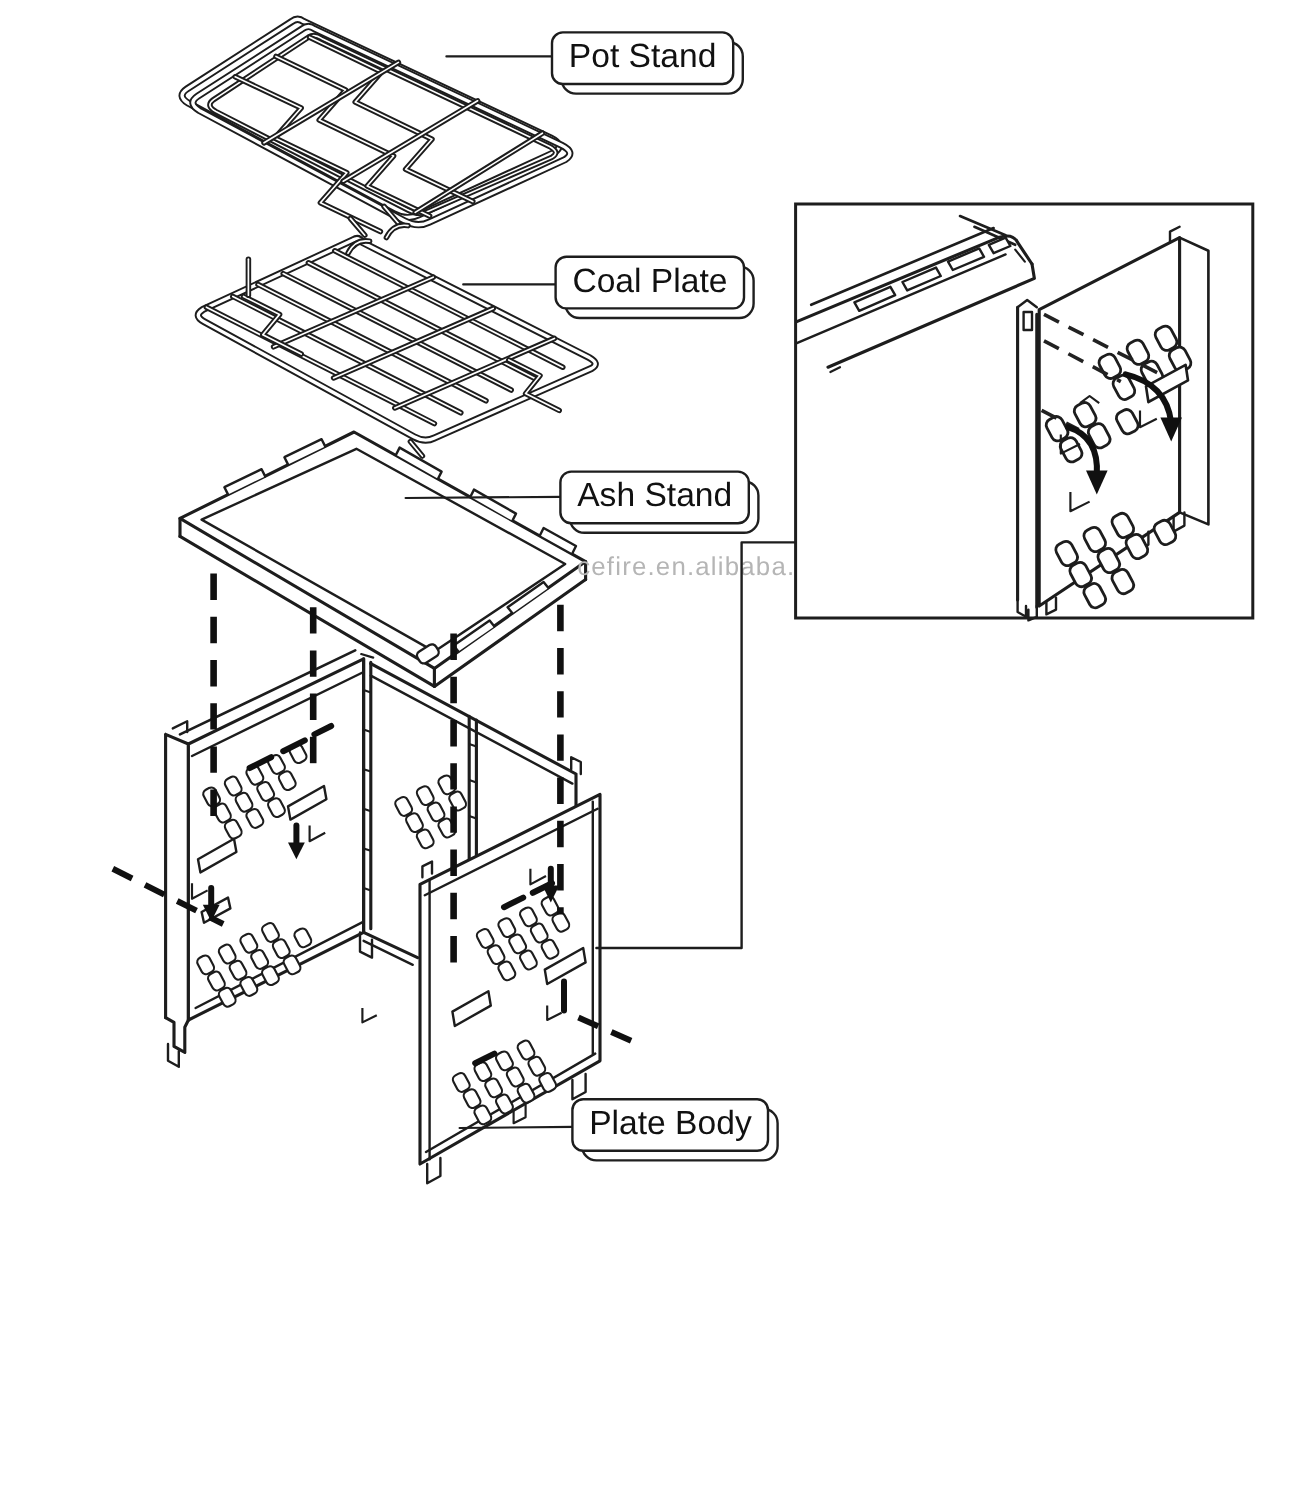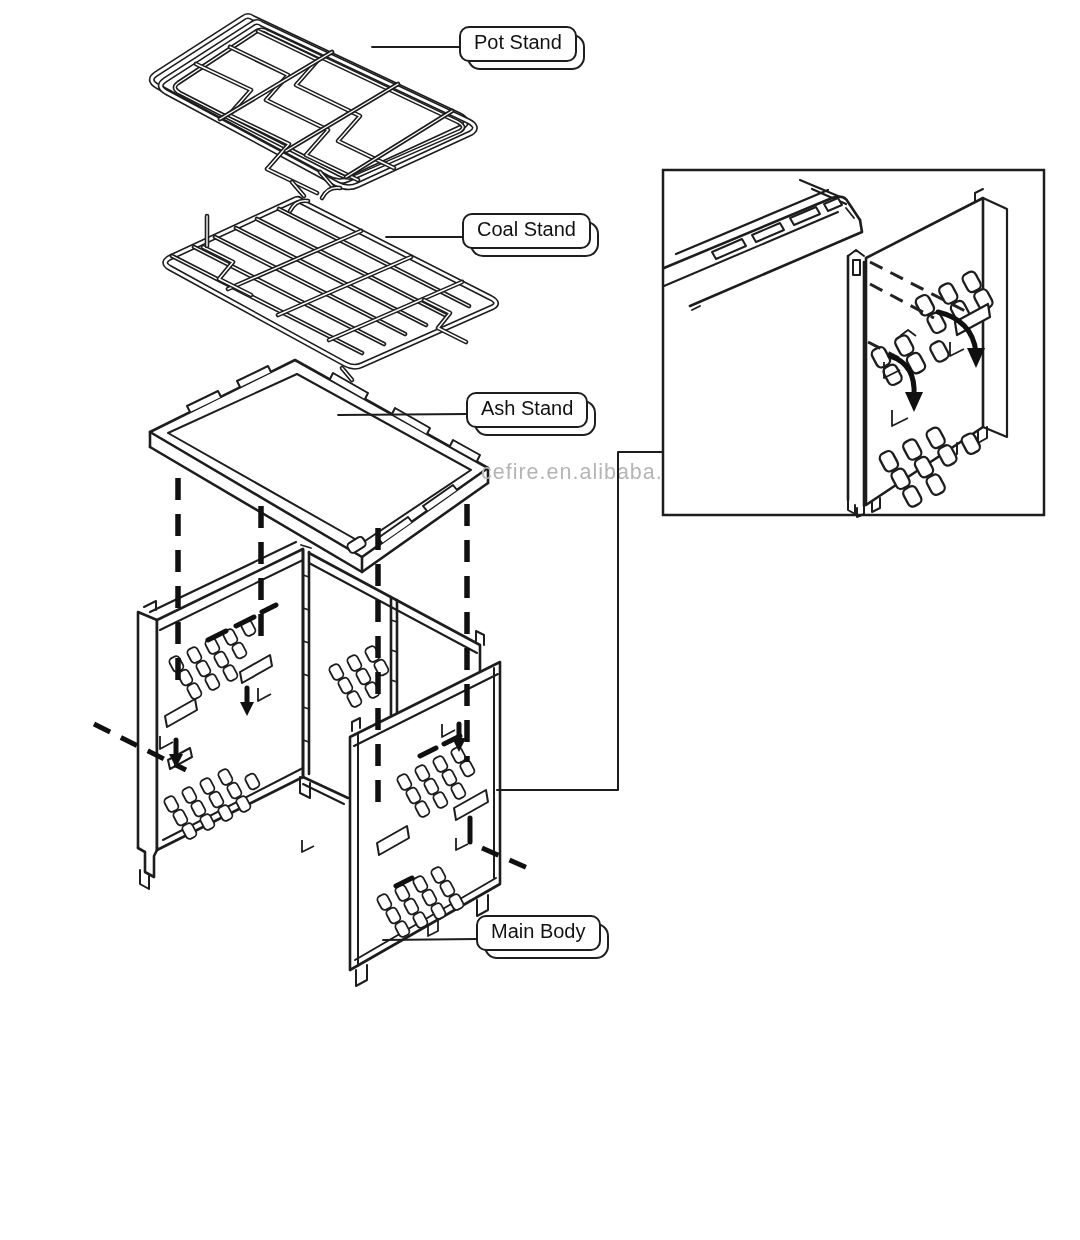--- a/index.html
+++ b/index.html
@@ -16,21 +16,21 @@
   .dash-bold2{stroke:#101010;stroke-width:5;fill:none;stroke-dasharray:18 12;stroke-linecap:butt;}
   .dash-thin{stroke:#222;stroke-width:3;fill:none;stroke-dasharray:14 9;}
   .mark{stroke:#101010;stroke-width:5;fill:none;stroke-linecap:round;}
   .bk{stroke:#1d1d1d;stroke-width:1.8;fill:none;stroke-linejoin:round;}
   .head{fill:#101010;stroke:none;}
   
   .label-wrap{position:absolute;}
   .label-shadow{position:absolute;left:8px;top:8px;right:-8px;bottom:-8px;
                 border:2.2px solid #1f1f1f;border-radius:13px;background:transparent;}
   .label{position:relative;background:#fff;border:2.5px solid #1d1d1d;border-radius:10px;
-         padding:3px 13px 6px;font-size:20px;color:#111;white-space:nowrap;line-height:1.15;}
+         padding:3px 13px 6px;font-size:28px;color:#111;white-space:nowrap;line-height:1.15;}
 </style>
 </head>
 <body>
 
 <div class="stage">
 <svg width="1080" height="1240" viewBox="0 0 1080 1240">
 
   <g>
     <g transform="translate(-9,-6)">
       <path class="tube" d="M262,24 L468,121 Q480,127 471,133 L358,185 Q348,190 337,184 L166,92 Q156,86 165,80 L252,24 Q257,20 262,24 Z"></path>
@@ -334,23 +334,23 @@
     <line class="ln w18" x1="383" y1="940" x2="478" y2="939"></line>
   </g>
 </svg>
 
 <div class="label-wrap" style="left:459px;top:26px">
   <div class="label-shadow"></div>
   <div class="label">Pot Stand</div>
 </div>
 <div class="label-wrap" style="left:462px;top:213px">
   <div class="label-shadow"></div>
-  <div class="label">Coal Stand</div>
+  <div class="label">Coal Plate</div>
 </div>
 <div class="label-wrap" style="left:466px;top:392px">
   <div class="label-shadow"></div>
   <div class="label">Ash Stand</div>
 </div>
 <div class="label-wrap" style="left:476px;top:915px">
   <div class="label-shadow"></div>
-  <div class="label">Main Body</div>
+  <div class="label">Plate Body</div>
 </div>
 </div>
 
 </body></html>

